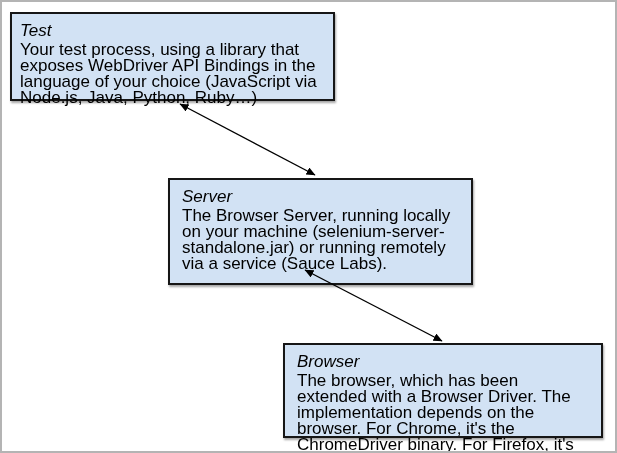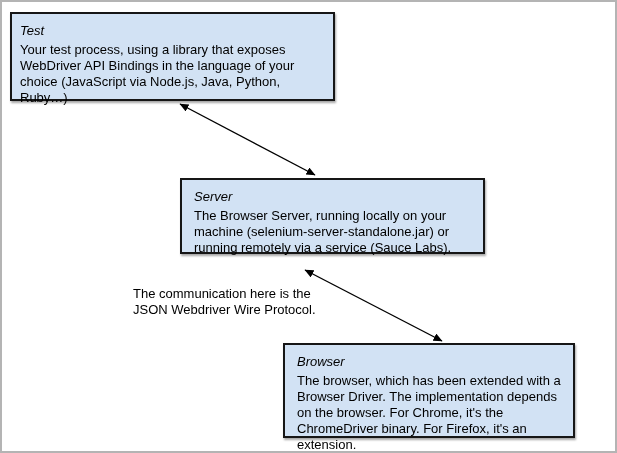--- a/index.html
+++ b/index.html
@@ -24,33 +24,33 @@
     pointer-events: none;
     z-index: 2;
   }
   .box {
     position: absolute;
     box-sizing: border-box;
     background: var(--box-fill, #d2e2f4);
     border: 2px solid var(--box-border, #161616);
     box-shadow: 1px 2px 2px rgba(0,0,0,0.35);
     padding: 9px 8px 0 8px;
-    font-size: 13px;
+    font-size: 17px;
     line-height: 16px;
     color: var(--text-color, #000000);
     z-index: 1;
   }
   .box .title {
     font-style: italic;
     margin-bottom: 3px;
   }
   .b { font-weight: normal; }
   .box-test    { left: 8px;   top: 10px;  width: 325px; height: 89px; }
-  .box-server  { left: 166px; top: 176px; width: 305px; height: 76px; padding-left: 12px; padding-right: 17px; margin-left: 12px; }
-  .box-browser { left: 281px; top: 341px; width: 292px; height: 95px; padding-left: 12px; padding-right: 10px; }
+  .box-server  { left: 166px; top: 176px; width: 305px; height: 107px; padding-left: 12px; padding-right: 17px; }
+  .box-browser { left: 281px; top: 341px; width: 320px; height: 95px; padding-left: 12px; padding-right: 10px; }
   .note {
     position: absolute;
     font-size: 13px;
     line-height: 16px;
     color: var(--text-color, #000000);
     white-space: nowrap;
     z-index: 1;
   }
   .note-1 { left: 279px; top: 108px; }
   .note-2 { left: 131px; top: 284px; }
@@ -79,18 +79,14 @@
     <div class="title">Server</div>
     <div class="body"><span>The </span><span class="b">Browser Server,</span><span> running locally on your machine (selenium-server-standalone.jar) or running remotely via a service (Sauce Labs).</span></div>
   </div>
 
   <div class="box box-browser">
     <div class="title">Browser</div>
     <div class="body"><span>The browser, which has been </span><span class="b">extended with a Browser Driver</span><span>. The implementation depends on the browser. For Chrome, it's the ChromeDriver binary. For Firefox, it's an extension.</span></div>
   </div>
 
 
-  <div class="note note-2">
-    <div class="note-line">The communication here is the</div>
-    <div class="note-line b">JSON Webdriver Wire Protocol.</div>
-  </div>
 
 </div>
 
 </body></html>

